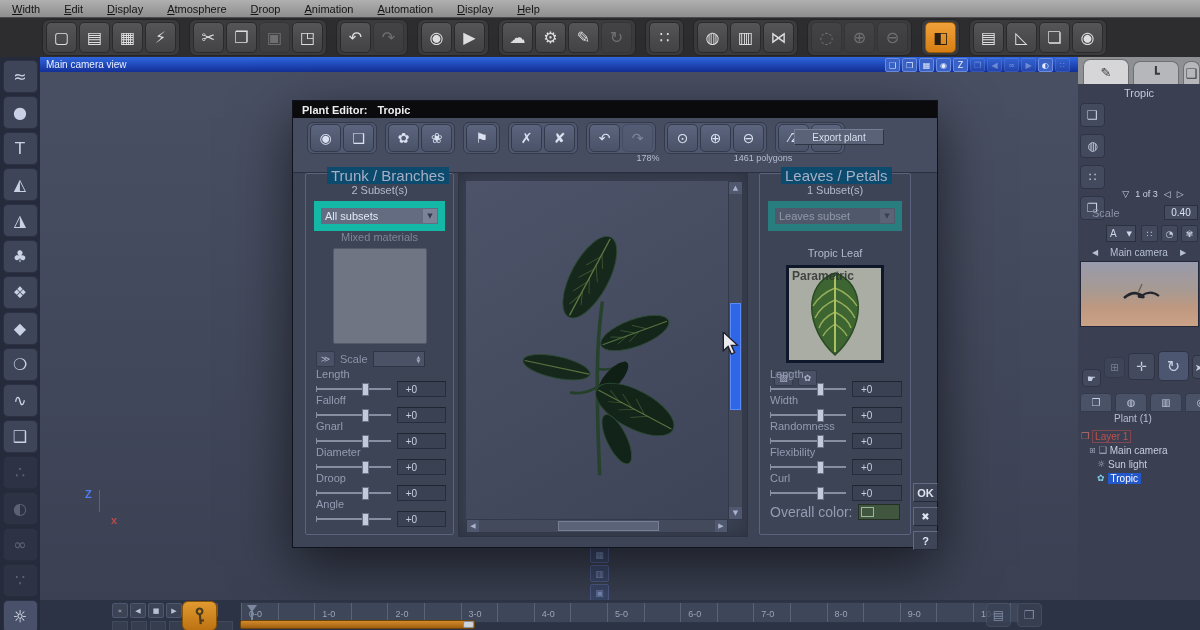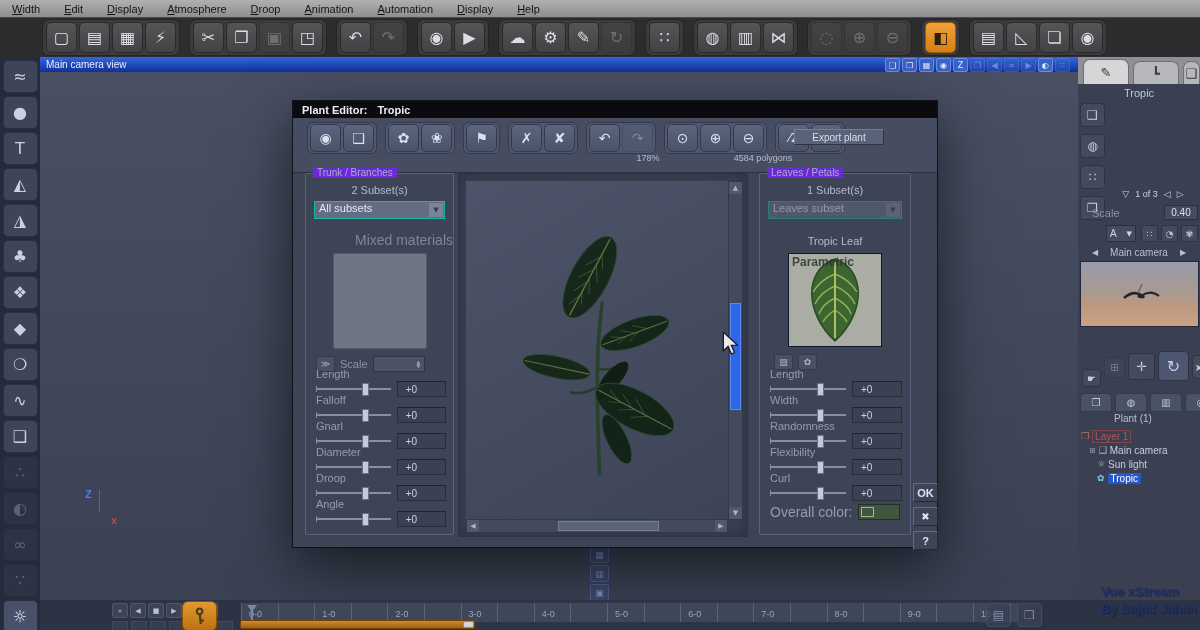--- a/index.html
+++ b/index.html
@@ -58,30 +58,30 @@
   .pbtn[data-state="dim"]{opacity:.35}
   .cap{position:absolute;top:35px;font-size:9px;color:#b6bed2}
   .cap1{left:325px;width:60px;text-align:center}
   .cap2{left:425px;width:90px;text-align:center}
   .export-btn{position:absolute;left:501px;top:11px;width:90px;height:16px;background:#5a6278;
               border:1px solid #767e94;border-bottom-color:#2e3442;border-right-color:#2e3442;
               color:#d9dfee;font-size:10px;font-family:"Liberation Sans",sans-serif;cursor:pointer;padding:0}
   .panel{position:absolute;top:72px;height:360px;border:1px solid #5b6380;border-radius:2px}
   .panel-left{left:12px;width:147px}
   .panel-right{left:466px;width:150px}
-  .legend{position:absolute;top:-7px;left:7px;background:#6d28d9;padding:0 4px;font-size:10px;color:#a7afc4}
+  .legend{position:absolute;top:-7px;left:21px;background:#0c4a6e;padding:0 4px;font-size:15px;color:#a7afc4}
   .subsets{text-align:center;font-size:11px;color:#b2bacd;margin-top:10px}
-  .dropdown{margin:5px 8px 0;height:16px;background:#646c82;border:1px solid #14b8a6;color:#e2e7f2;
-            font-size:11px;display:flex;padding:0 4px;position:relative;cursor:pointer}
+  .dropdown{margin:5px 8px 0;height:16px;background:#646c82;border:7px solid #14b8a6;color:#e2e7f2;
+            font-size:11px;display:flex;align-items:center;padding:0 4px;position:relative;cursor:pointer}
   .dropdown.dim{opacity:.5}
   .dropdown .arrow{position:absolute;right:1px;top:1px;bottom:1px;width:14px;background:#7b8398;
             display:flex;align-items:center;justify-content:center;font-size:7px;color:#343b4a}
-  .mixed-label{font-size:14px;color:#7e8698;text-align:right;margin-top:13px}
+  .mixed-label{font-size:11px;color:#7e8698;text-align:center;margin-top:0}
   .mat-box{width:92px;height:94px;background:#6f7582;margin:5px auto 0;border:1px solid #555b69;border-radius:2px;cursor:pointer}
-  .leaf-wrap{width:92px;height:92px;margin:6px auto 0;position:relative;border:1px solid #0f172a;cursor:pointer}
+  .leaf-wrap{width:92px;height:92px;margin:6px auto 0;position:relative;border:3px solid #0f172a;cursor:pointer}
   .leaf-wrap .overlay{position:absolute;left:3px;top:1px;font-size:12px;color:#2e3330;font-weight:bold;opacity:.85}
   .leaf-name{font-size:11px;color:#b2bacd;text-align:center;margin-top:16px}
   .scale-row{display:flex;align-items:center;gap:5px;margin:7px 0 0 10px}
   .mini-btn{width:17px;height:14px;background:#4a5166;border:1px solid #333a4c;border-radius:2px;
             font-size:9px;color:#aab2c8;display:flex;align-items:center;justify-content:center;cursor:pointer}
   .scale-lab{font-size:11px;color:#8b93a8}
   .spin{width:50px;height:14px;background:#4b5266;border:1px solid #2f3545;position:relative}
   .spin .ud{position:absolute;right:0;top:0;bottom:0;width:10px;display:flex;flex-direction:column;
             font-size:5px;color:#9aa2b8;align-items:center;justify-content:center;line-height:4px;cursor:pointer}
   .sliders{position:absolute;left:10px;right:7px}
@@ -463,21 +463,21 @@
     <span class="pbtn g">⊙</span>
         <span class="pbtn g">⊕</span>
         <span class="pbtn g">⊖</span>
       </div>
     <div class="pgroup">
 
     <span class="pbtn g" style="font-size:12px">⁄2</span>
         <span class="pbtn g" style="font-size:12px">x2</span>
       </div>
     <span class="cap cap1">178%</span>
-    <span class="cap cap2">4584 polygons</span>
+    <span class="cap cap2">1461 polygons</span>
     <button class="export-btn">Export plant</button>
   </div>
 
   <div class="panel panel-left">
     <span class="legend">Trunk / Branches</span>
     <div class="subsets">2 Subset(s)</div>
     <div class="dropdown">
       <span>All subsets</span>
       <span class="arrow g">▼</span>
     </div>
@@ -735,17 +735,13 @@
     </div>
     <div class="tscroll">
         <span class="hnd"></span>
       </div>
   </div>
   <div class="br-icons">
 
   <span class="brbtn g">▤</span>
       <span class="brbtn g">❒</span>
     </div>
-  <div class="watermark">
-    <div>Vue xStream</div>
-    <div>By Sajad Jahan</div>
-  </div>
 </div>
 
 </body></html>

